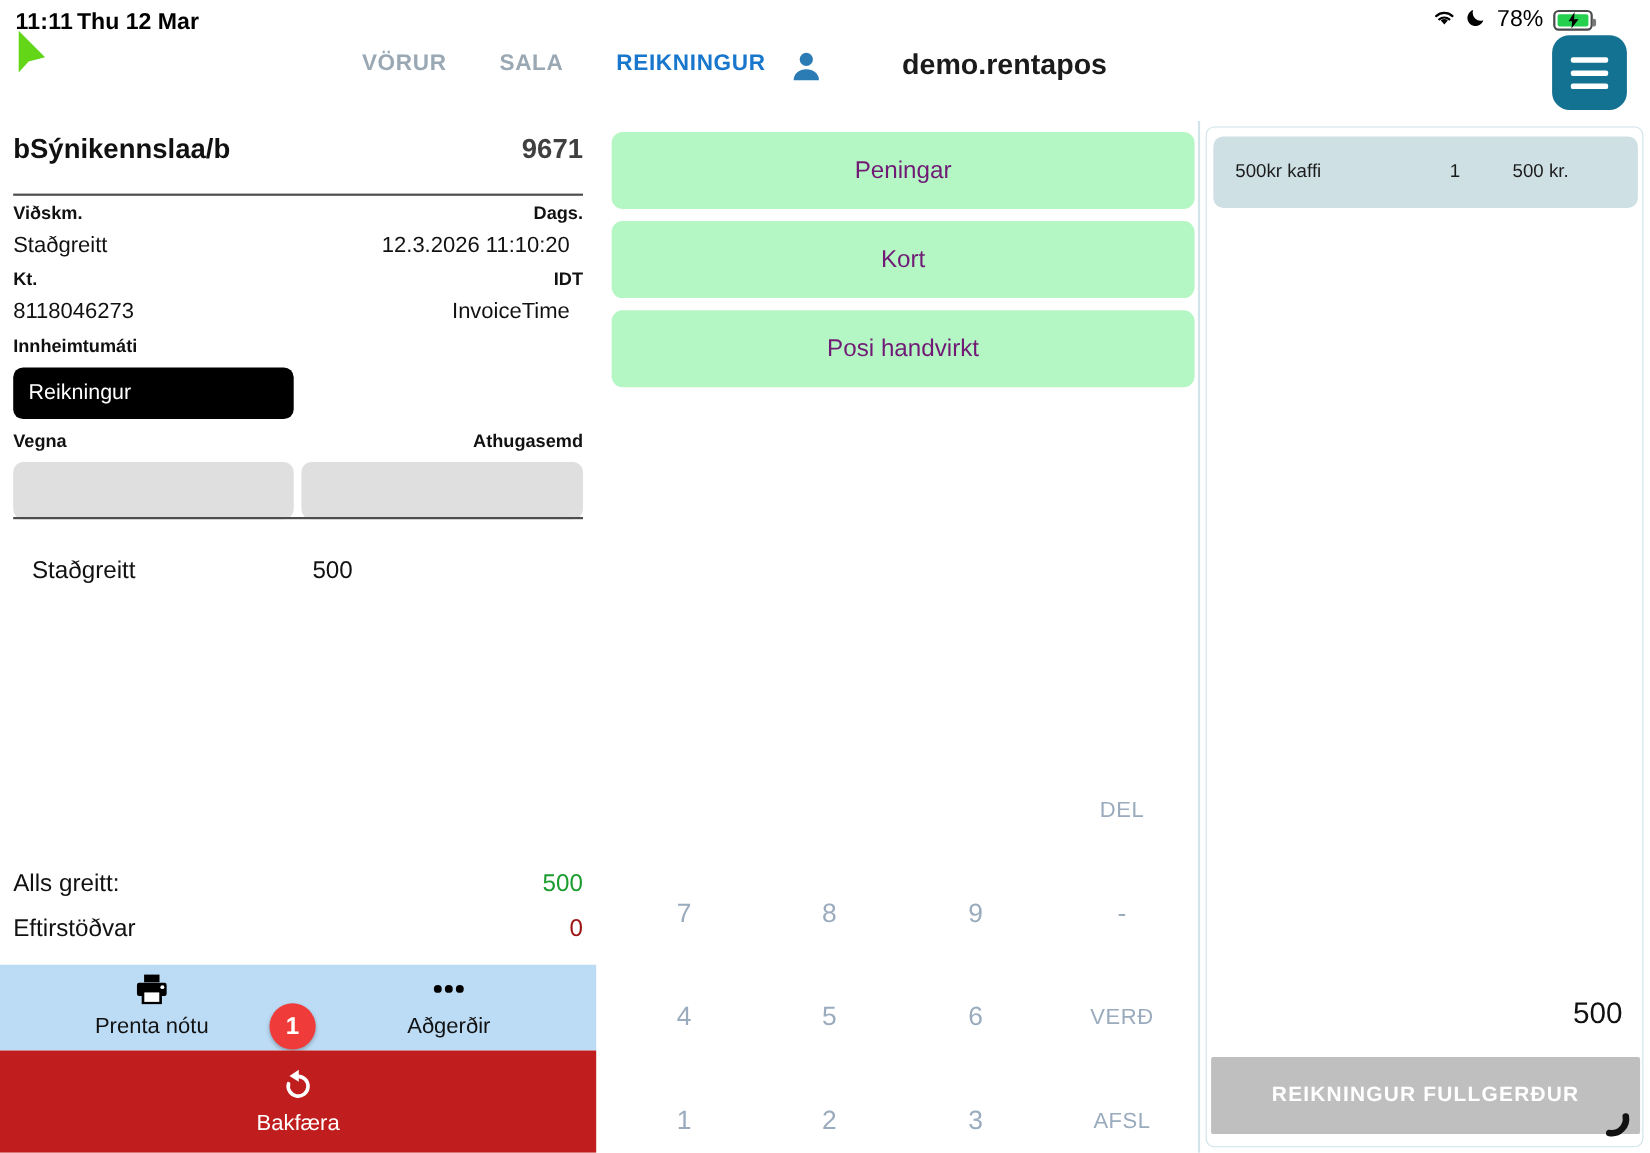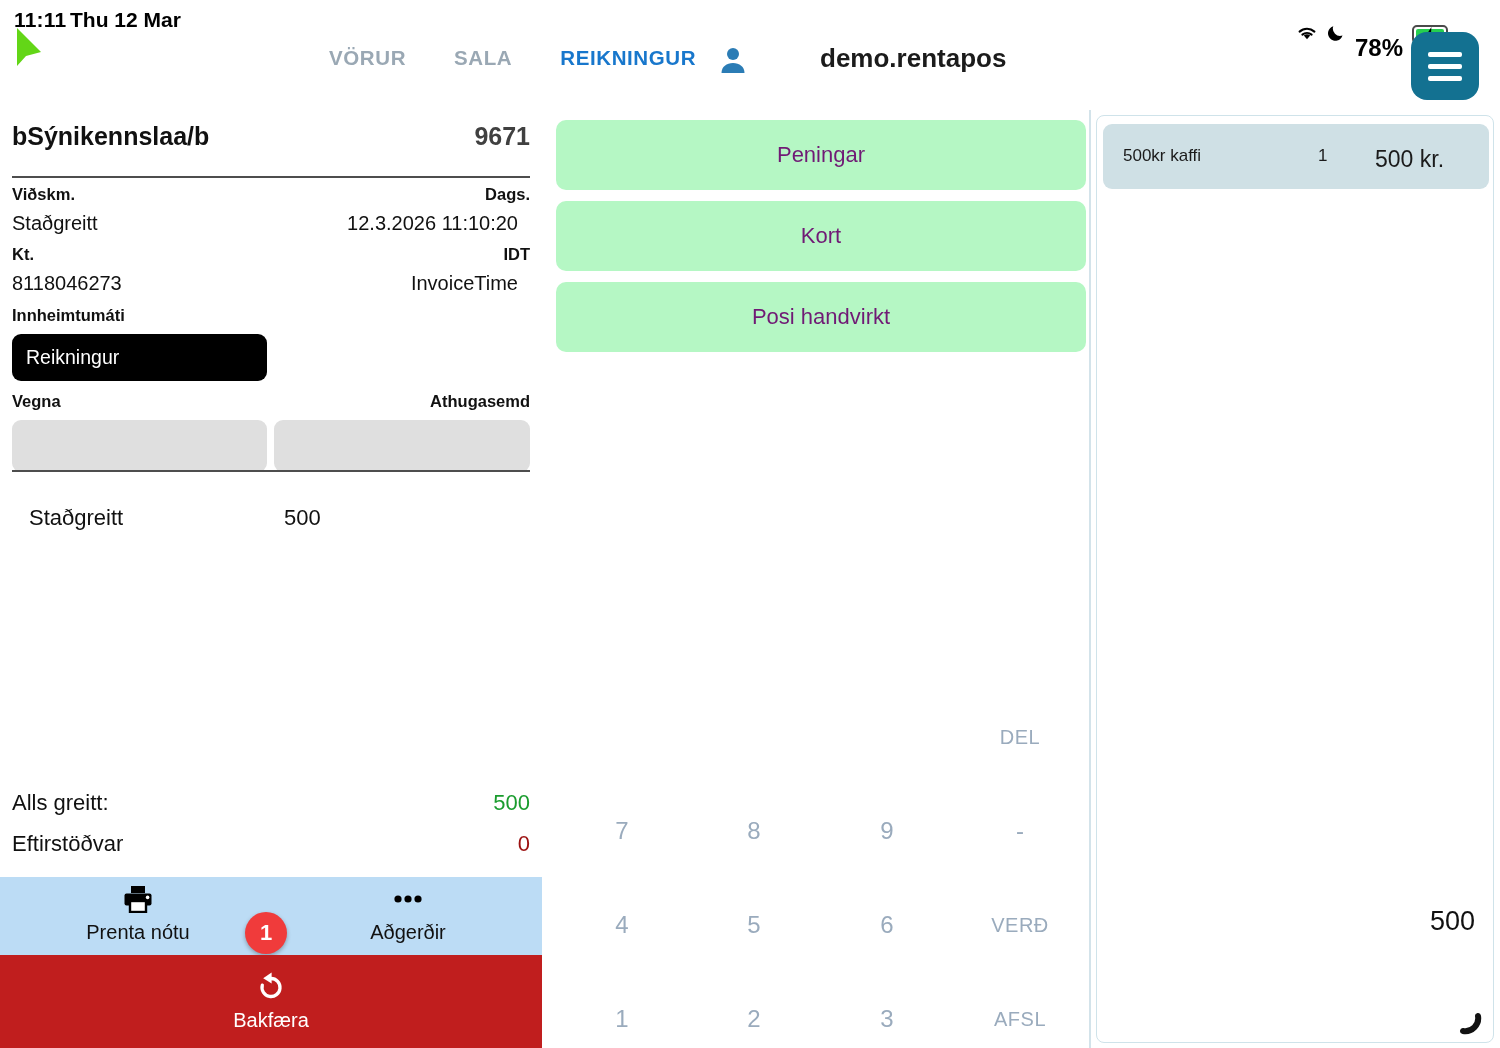--- a/index.html
+++ b/index.html
@@ -18,21 +18,21 @@
     font-size:21px; font-weight:700; color:#000; letter-spacing:.2px;
   }
   .sb-date {
     position:absolute; left:70px; top:8px;
     font-size:21px; font-weight:700; color:#000;
   }
   .sb-right {
     position:absolute; right:52px; top:6px;
     display:flex; align-items:center; gap:9px;
   }
-  .sb-pct { font-size:24px; font-weight:700; color:#000;margin-top:28px; }
+  .sb-pct { font-size:21px; font-weight:400; color:#000; }
   .batt {
     position:relative; width:36px; height:19px;
     border:2px solid #4a4a4a; border-radius:5px; padding:2px;
   }
   .batt::after {
     content:""; position:absolute; right:-5px; top:6px;
     width:3px; height:7px; background:#7a7a7a; border-radius:0 2px 2px 0;
   }
   .batt-fill {
     width:100%; height:100%; background:#26d04f; border-radius:2px;
@@ -159,21 +159,21 @@
   .right-panel {
     position:absolute; left:1096px; top:115px; width:398px; height:928px;
     border:1px solid #cfe3ea; border-radius:8px; background:#fff;
   }
   .cart-item {
     position:absolute; left:6px; top:8px; width:386px; height:65px;
     background:#cfe0e5; border-radius:9px;
   }
   .ci-name { position:absolute; left:20px; top:22px; font-size:17px; color:#1b1b1b; }
   .ci-qty  { position:absolute; left:215px; top:22px; font-size:17px; color:#1b1b1b; }
-  .ci-price{ position:absolute; left:272px; top:22px; font-size:23px; color:#1b1b1b; }
+  .ci-price{ position:absolute; left:272px; top:22px; font-size:17px; color:#1b1b1b; }
   .cart-total {
     position:absolute; right:18px; top:790px;
     font-size:27px; color:#111;
   }
   .complete-btn {
     position:absolute; left:4px; top:845px; width:390px; height:70px;
     background:#bfbfbf; border:none; border-radius:2px;
     color:#fff; font-size:19px; font-weight:700; letter-spacing:1.1px;
     cursor:not-allowed; font-family:inherit;
   }
@@ -356,20 +356,21 @@
   </div>
   <div class="mid-divider"></div>
 
   <div class="right-panel">
     <div class="cart-item">
       <span class="ci-name">500kr kaffi</span>
       <span class="ci-qty">1</span>
       <span class="ci-price">500 kr.</span>
     </div>
     <div class="cart-total">500</div>
+    <button class="complete-btn">REIKNINGUR FULLGERÐUR</button>
     <span class="corner-mark">
       <svg width="34" height="32" viewBox="0 0 34 32">
         <path d="M8 27 A13 13 0 0 0 23 12" stroke="#111" stroke-width="6" fill="none" stroke-linecap="round"></path>
       </svg>
     </span>
   </div>
 
 </div>
 
 </body></html>

